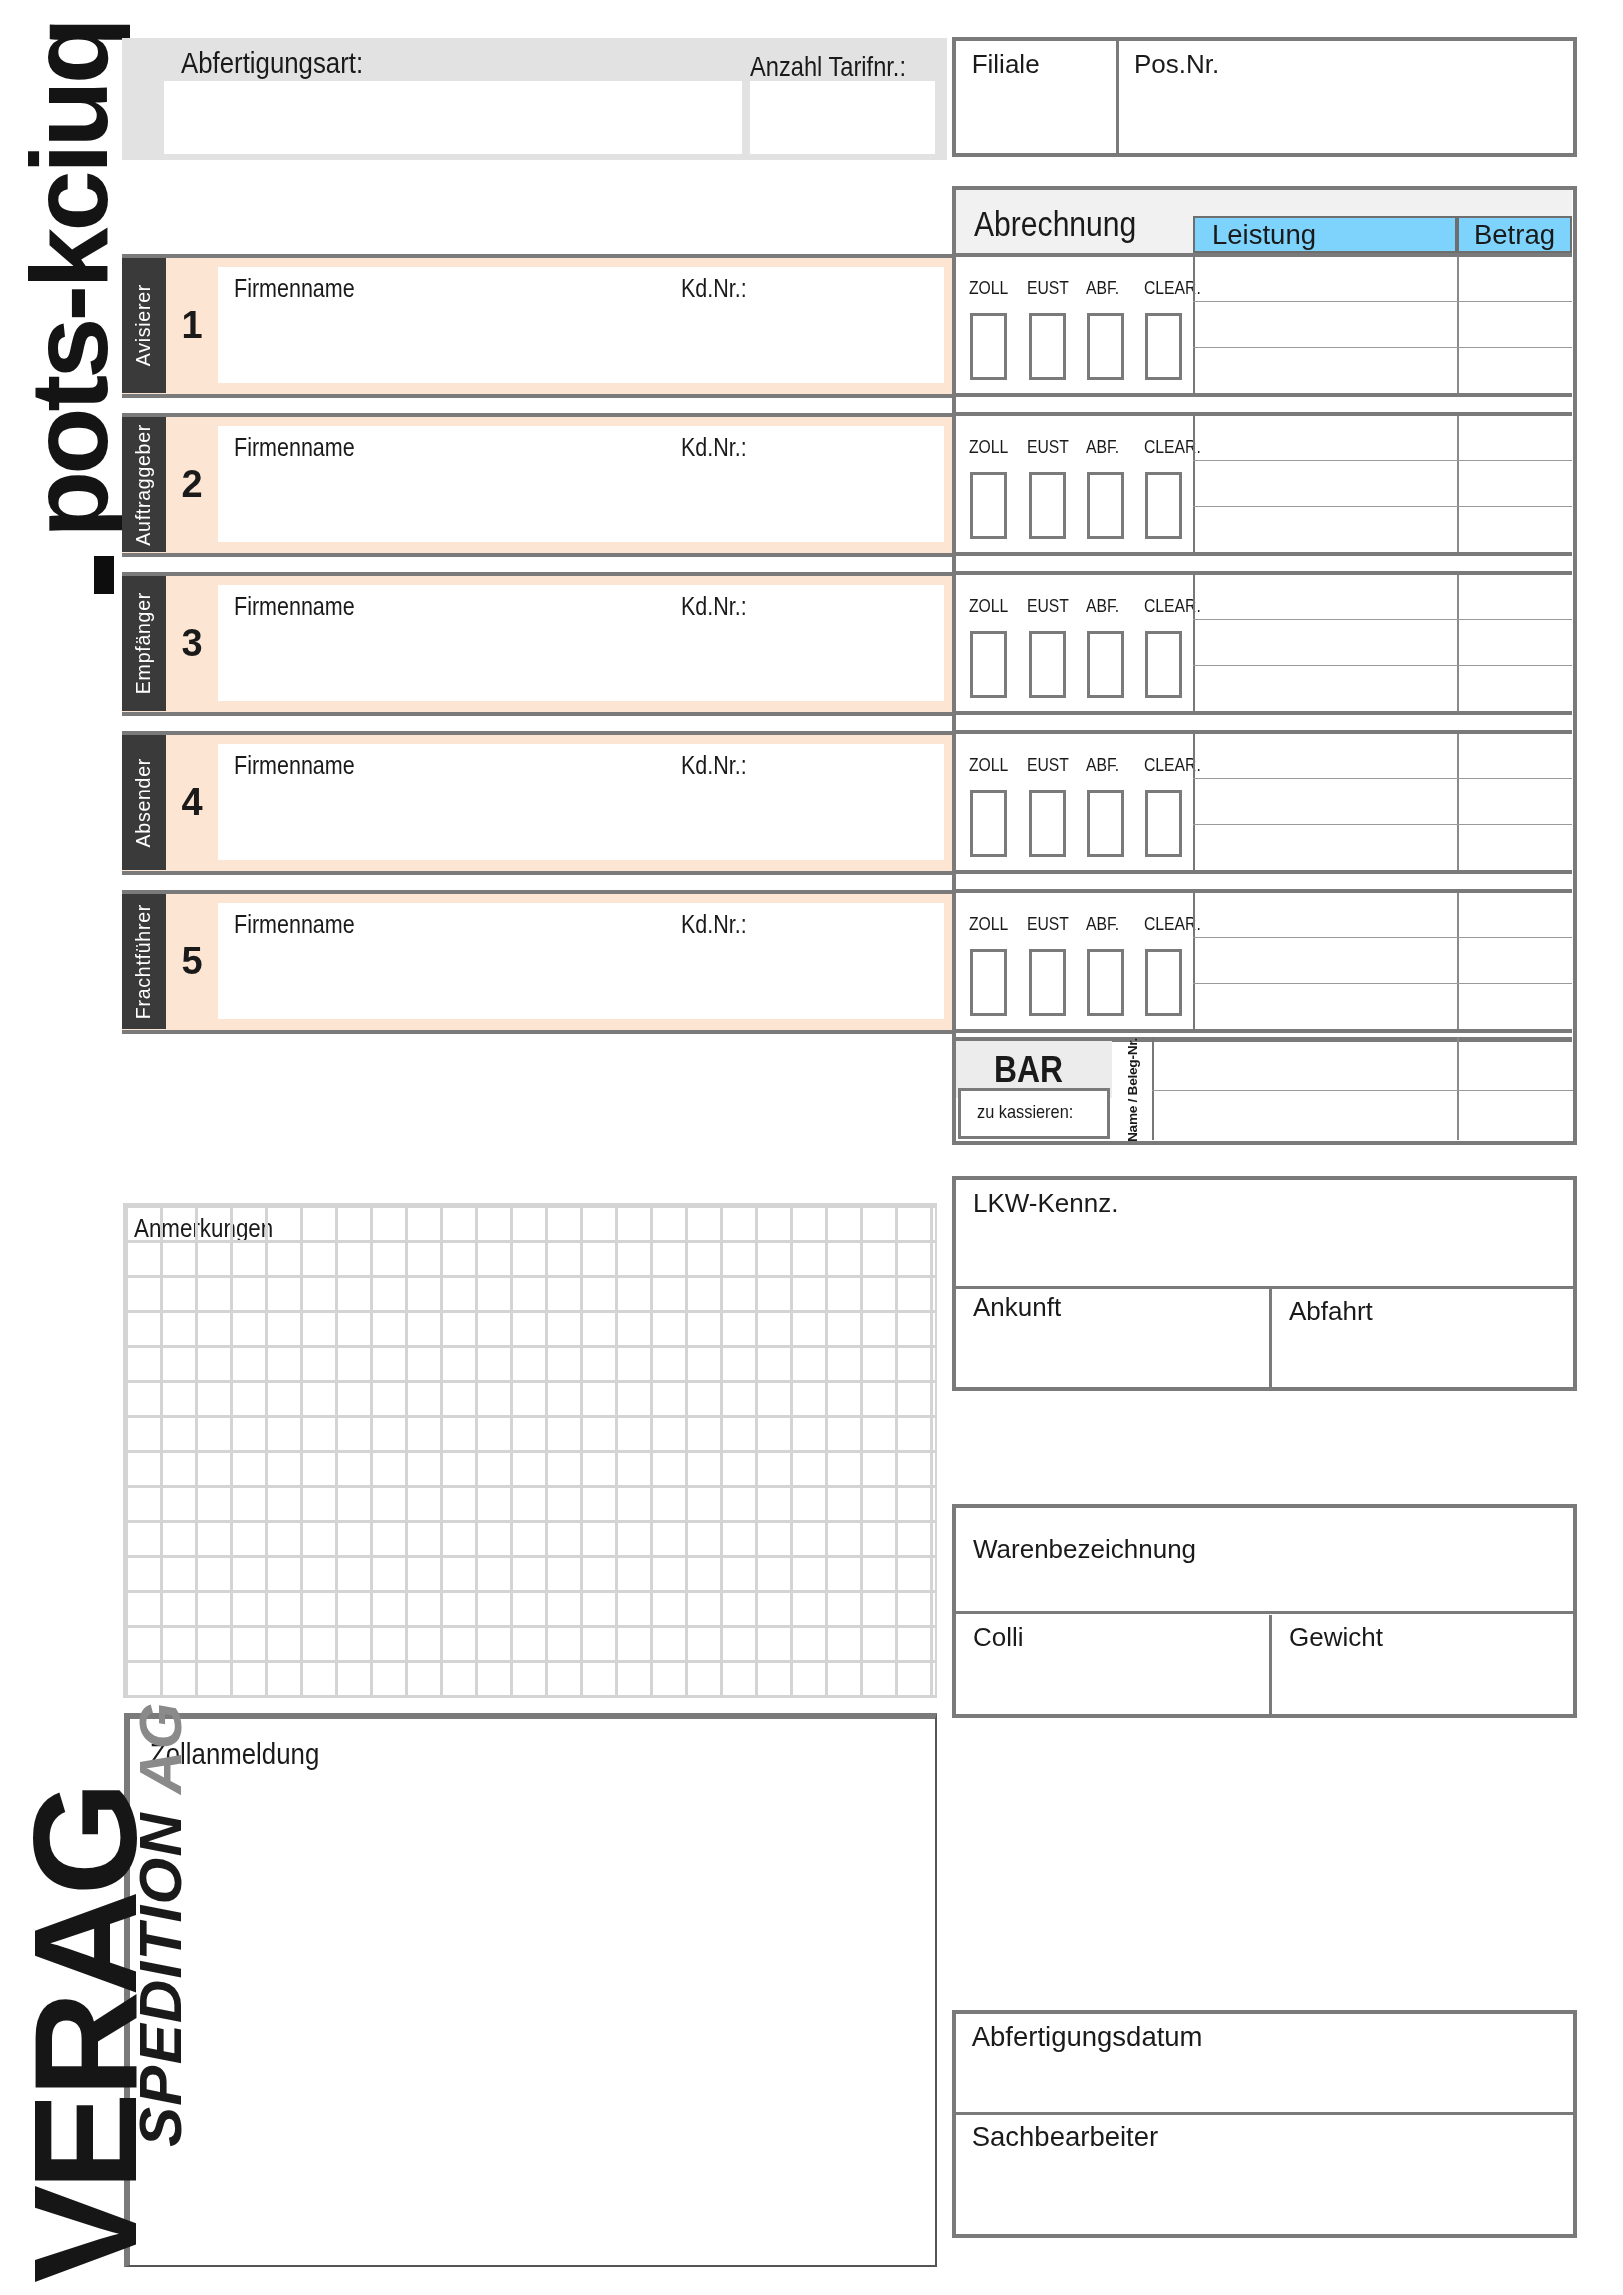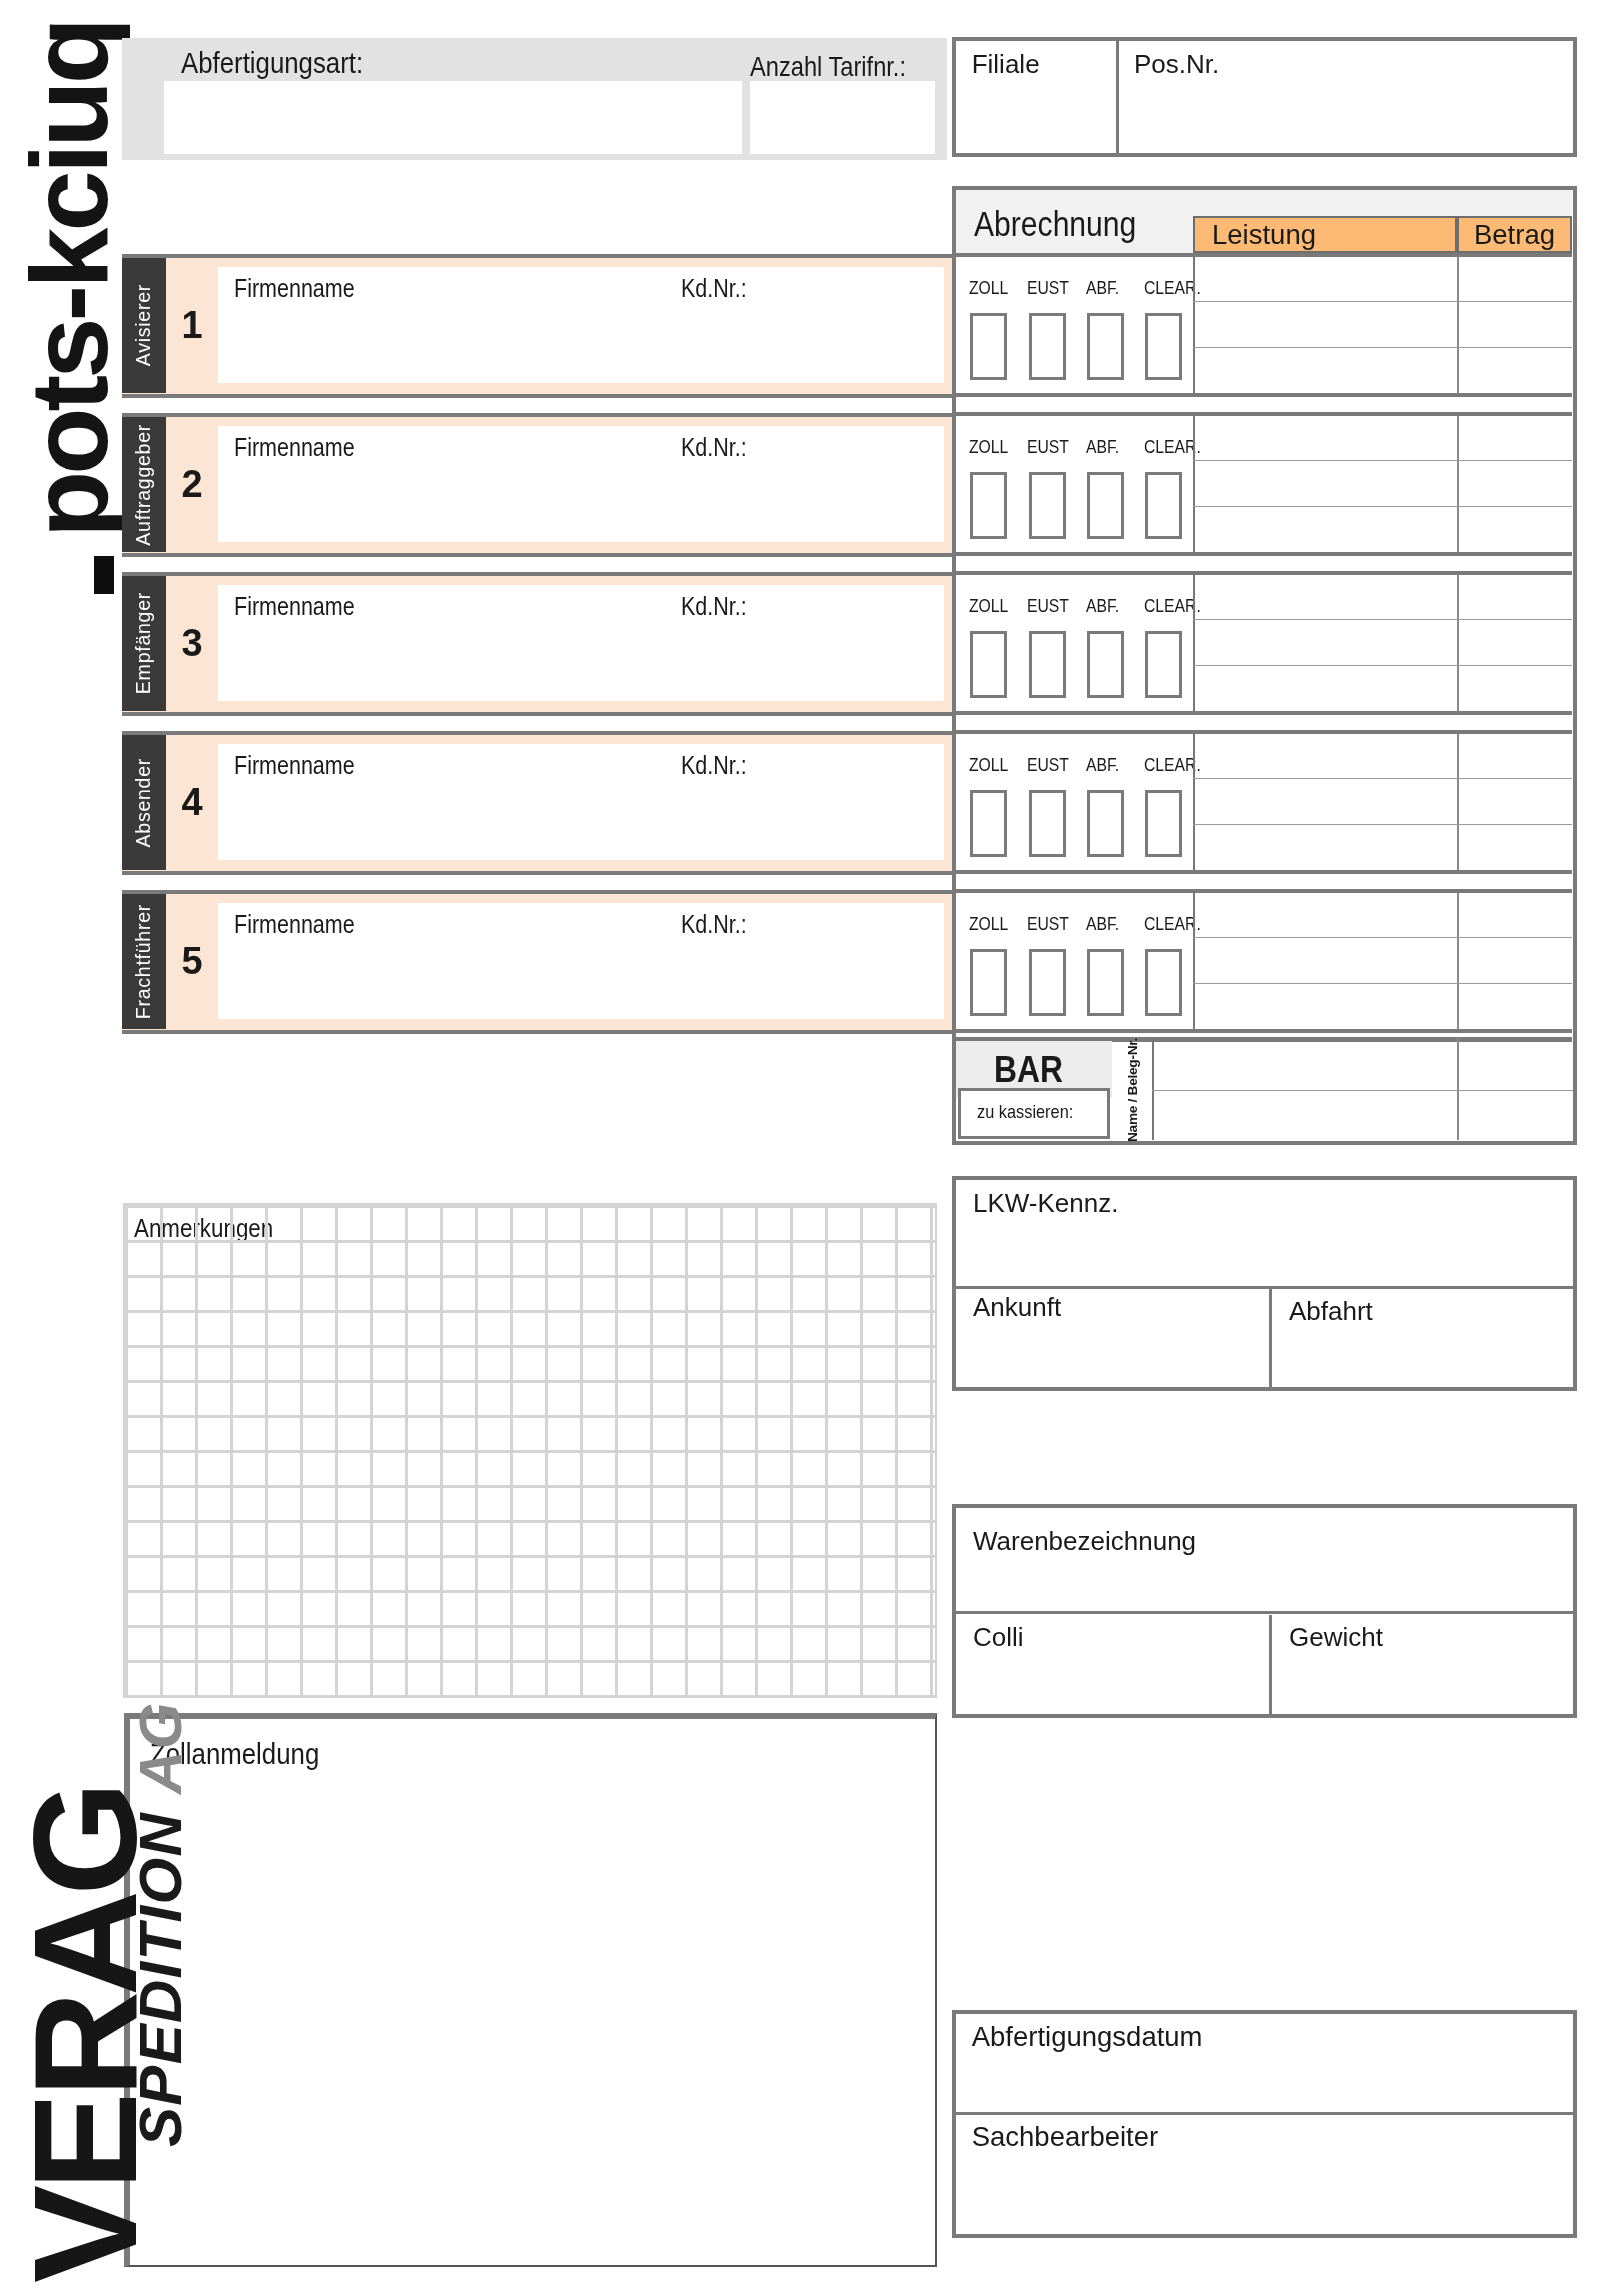--- a/index.html
+++ b/index.html
@@ -34,21 +34,21 @@
   .prow .tab span { font-size:19.6px; color:#fff; letter-spacing:0.7px; }
   .prow .num { position:absolute; left:44px; top:0; width:52px; height:135px; display:flex; align-items:center; justify-content:center; font-size:38px; font-weight:bold; }
   .prow .pbox { position:absolute; left:96px; top:9.2px; width:726px; height:116px; background:#fff; }
   .prow .pbox .flab { position:absolute; left:15.7px; top:6.5px; font-size:25px; }
   .prow .pbox .klab { position:absolute; left:463px; top:6.5px; font-size:25px; }
 
   
   .atable { left:952px; top:186px; width:625px; height:959px; border:4.6px solid #7a7a7a; background:#fff; }
   .ahead { position:absolute; left:0; top:0; width:616px; height:63px; background:#f1f1f1; }
   .ahead .title { position:absolute; left:18.3px; top:14.4px; font-size:35px; }
-  .hcell { position:absolute; top:26px; height:37px; background:#fdba74; border:2px solid #6e6e6e; font-size:27.5px; display:flex; align-items:center; }
+  .hcell { position:absolute; top:26px; height:37px; background:#7dd3fc; border:2px solid #6e6e6e; font-size:27.5px; display:flex; align-items:center; }
   .hcell.leist { left:237px; width:264px; padding-left:17px; }
   .hcell.betr  { left:501px; width:115px; justify-content:center; }
 
   .ablock { position:absolute; left:0; width:616px; height:144px; border-top:4.6px solid #7a7a7a; border-bottom:4.6px solid #7a7a7a; }
   .ablock .vl1 { position:absolute; left:237px; top:0; bottom:0; width:2px; background:#777; }
   .ablock .vl2 { position:absolute; left:501px; top:0; bottom:0; width:2px; background:#8a8a8a; }
   .ablock .hl { position:absolute; left:237px; right:0; height:1.3px; background:#9a9a9a; }
   .cbl { position:absolute; top:19.6px; font-size:18.3px; }
   .cbx { position:absolute; top:56px; width:37px; height:67px; border:3.3px solid #7a7a7a; background:#fff; }
   .acell { position:absolute; left:239px; right:0; background:transparent; }
@@ -288,21 +288,21 @@
     <div class="hdiv" style="top:106px"></div>
     <div class="vdiv" style="left:313px;top:109px;bottom:0"></div>
     <span class="lab" style="left:17px;top:112px">Ankunft</span>
     <span class="lab" style="left:333px;top:116px">Abfahrt</span>
     <div class="abs" style="left:0;top:33px;right:0;height:73px"></div>
     <div class="abs" style="left:0;top:151px;width:313px;bottom:0"></div>
     <div class="abs" style="left:316px;top:151px;right:0;bottom:0"></div>
   </div>
 
   <div class="abs rbox" style="top:1504px;height:214px">
-    <span class="lab" style="left:17px;top:18px">Warenbezeichnung</span>
+    <span class="lab" style="left:17px;top:26px">Warenbezeichnung</span>
     <div class="hdiv" style="top:103px"></div>
     <div class="vdiv" style="left:313px;top:107px;bottom:0"></div>
     <span class="lab" style="left:17px;top:114px">Colli</span>
     <span class="lab" style="left:333px;top:114px">Gewicht</span>
     <div class="abs" style="left:0;top:33px;right:0;height:71px"></div>
     <div class="abs" style="left:0;top:148px;width:313px;bottom:0"></div>
     <div class="abs" style="left:316px;top:148px;right:0;bottom:0"></div>
   </div>
 
   <div class="abs zoll-box">

